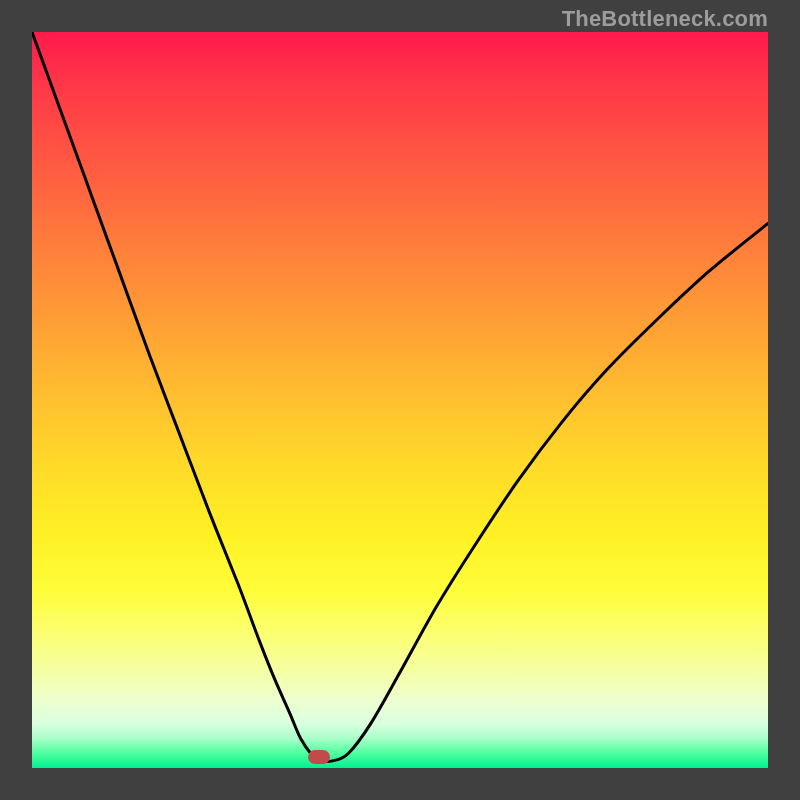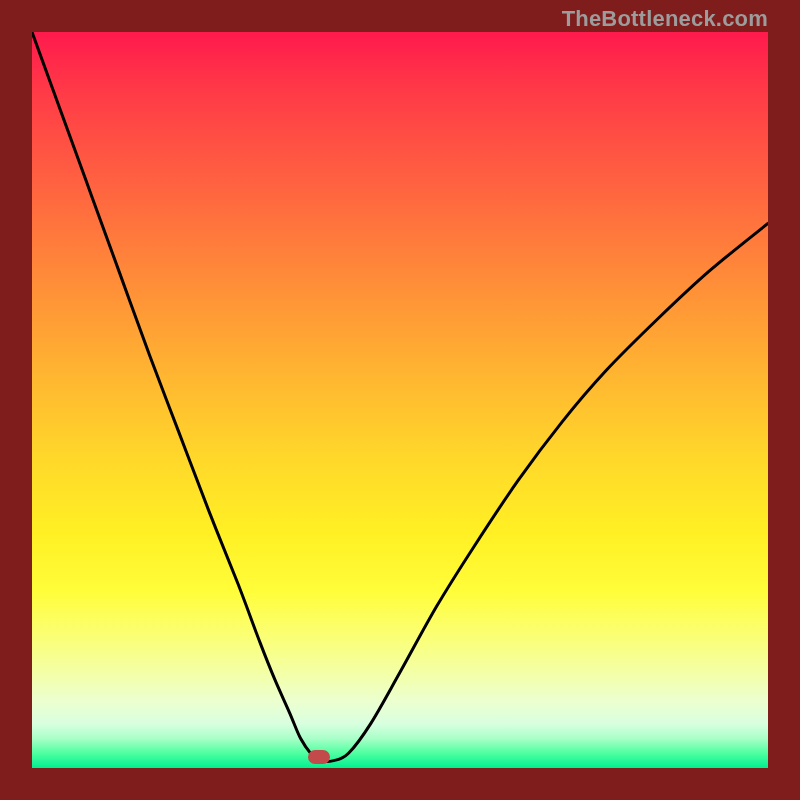--- a/index.html
+++ b/index.html
@@ -8,21 +8,21 @@
     width: 800px;
     height: 800px;
     background: #000;
     position: relative;
     overflow: hidden;
     font-family: Arial, Helvetica, sans-serif;
   }
   .frame {
     position: absolute;
     inset: 0;
-    background: #7f1d1d;
+    background: #404040;
     text-align: right;
   }
   .plot-area {
     position: absolute;
     left: 32px;
     top: 32px;
     width: 736px;
     height: 736px;
     overflow: hidden;
   }

